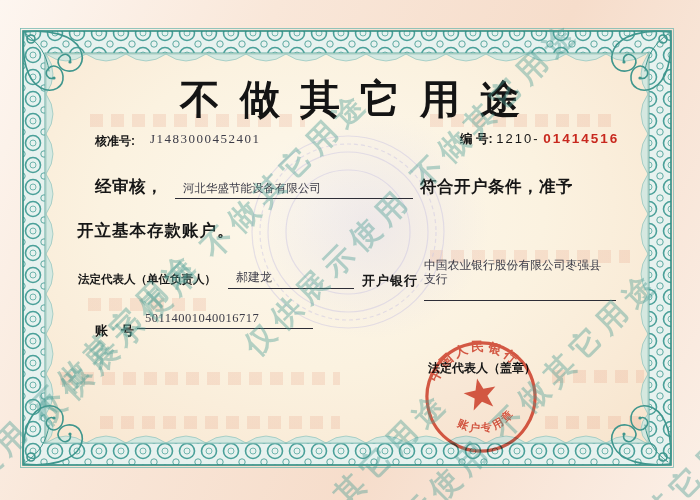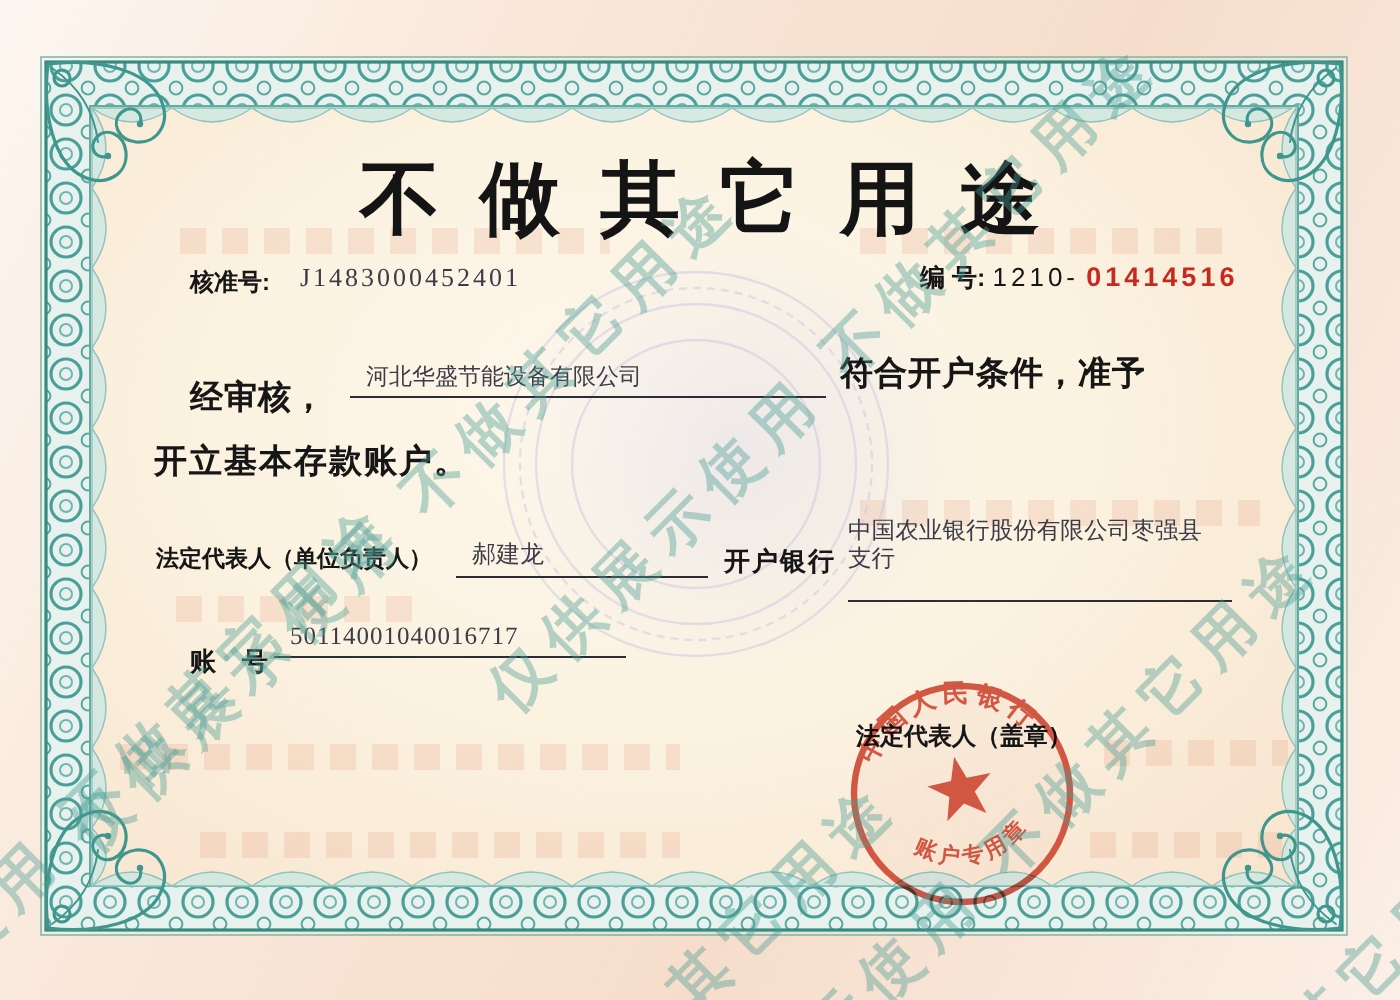--- a/index.html
+++ b/index.html
@@ -101,21 +101,21 @@
 
   <div class="txt lbl" style="left:95px;top:133px;font-size:12px;">核准号:</div>
   <div class="txt serifval" style="left:150px;top:131px;font-size:13px;letter-spacing:1.5px;">J1483000452401</div>
 
   <div class="txt" style="left:460px;top:131px;font-size:13px;">
     <span class="lbl" style="font-size:12.5px;">编 号:</span>
     <span style="letter-spacing:2px;font-weight:normal;margin-top:20px;">1210-</span>
     <span class="serial-red" style="font-size:13.5px;">01414516</span>
   </div>
 
-  <div class="txt big" style="left:95px;top:188px;">经审核，</div>
+  <div class="txt big" style="left:95px;top:176px;">经审核，</div>
   <div class="txt uline" style="left:175px;top:174px;width:230px;height:22px;">
     <span class="serifval" style="font-size:11.5px;">河北华盛节能设备有限公司</span>
   </div>
   <div class="txt big" style="left:420px;top:176px;">符合开户条件，准予</div>
 
   <div class="txt lbl" style="left:78px;top:272px;font-size:11.5px;">法定代表人（单位负责人）</div>
 
   <div class="txt" style="left:77px;top:220px;font-weight:bold;font-size:16.5px;letter-spacing:1px;">开立基本存款账户。</div>
   <div class="txt uline" style="left:228px;top:262px;width:118px;height:24px;">
     <span class="serifval" style="font-size:12px;">郝建龙</span>

